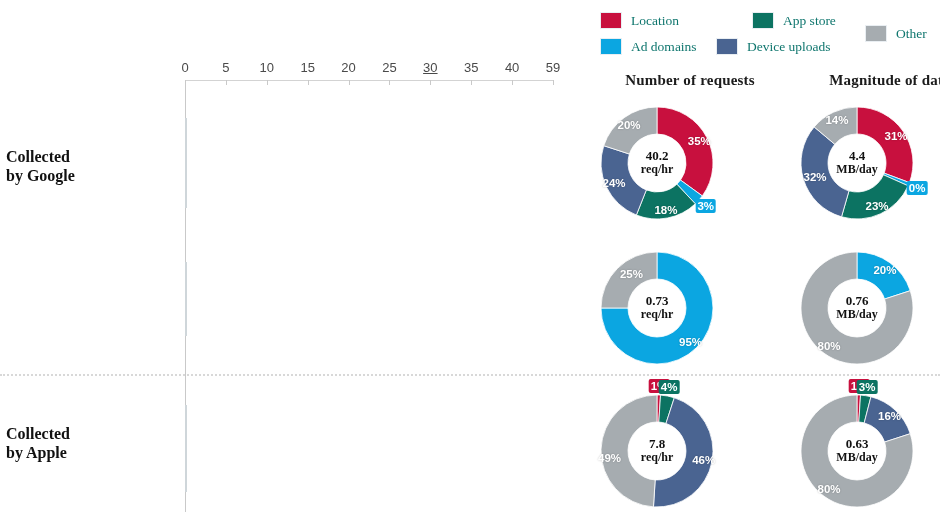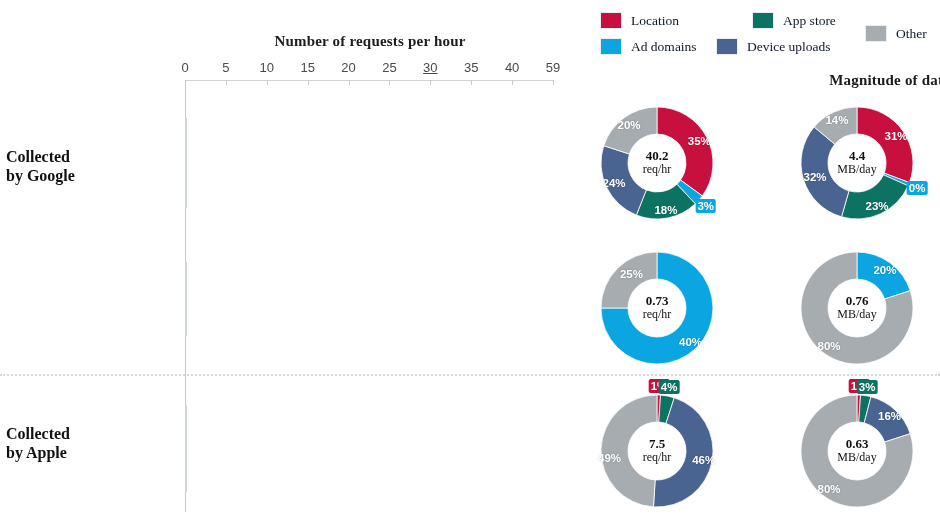--- a/index.html
+++ b/index.html
@@ -57,58 +57,57 @@
   }
 
   
   .legend{position:absolute;left:600px;top:12px;width:336px;height:46px;}
   .legend-item{position:absolute;display:flex;align-items:center;}
   .legend-swatch{
     width:22px;height:17px;display:inline-block;
     border:1px solid #e9eef2;box-sizing:border-box;
   }
   .legend-label{
-    margin-left:9px;font-size:13.5px;color:#0f172a;white-space:nowrap;
+    margin-left:9px;font-size:13.5px;color:#0f766e;white-space:nowrap;
   }
 
   
   .donut-col-head{
     position:absolute;top:72px;width:200px;text-align:center;
     font-size:15px;font-weight:bold;color:#1c1c1c;letter-spacing:.2px;
   }
 
   
   .donut-wrap{position:absolute;width:118px;height:118px;}
   .donut-svg{display:block;width:118px;height:118px;}
   .donut-center{
     position:absolute;left:0;top:0;width:118px;height:118px;
     display:flex;flex-direction:column;align-items:center;justify-content:center;
     pointer-events:none;
   }
   .donut-center-val{font-size:13px;font-weight:bold;color:#111;line-height:1.1;}
-  .donut-center-unit{font-size:12px;font-weight:normal;color:#111;line-height:1.15;}
+  .donut-center-unit{font-size:12px;font-weight:bold;color:#111;line-height:1.15;}
 
   .slice-label{
     position:absolute;font-size:11.5px;font-weight:bold;
     font-family:"Liberation Sans", sans-serif;
     color:#ffffff;transform:translate(-50%,-50%);
     white-space:nowrap;text-shadow:0 0 2px rgba(0,0,0,.25);
   }
   .slice-label.outside{
     color:#ffffff;padding:1px 2px;border-radius:2px;text-shadow:none;
   }
 </style>
 </head>
 <body>
 
 <div class="root">
 
   <div class="bar-panel">
 
-    <div class="bar-title">Number of requests per hour</div>
 
     <div class="axis-ticks" id="axis-ticks">
         <div class="axis-tick-label" style="left: 0px;">0</div>
         <div class="axis-tick-label" style="left: 40.8889px;">5</div>
         <div class="axis-tick-label" style="left: 81.7778px;">10</div>
         <div class="axis-tick-label" style="left: 122.667px;">15</div>
         <div class="axis-tick-label" style="left: 163.556px;">20</div>
         <div class="axis-tick-label" style="left: 204.444px;">25</div>
         <div class="axis-tick-label" style="left: 245.333px; text-decoration: underline;">30</div>
         <div class="axis-tick-label" style="left: 286.222px;">35</div>
@@ -172,20 +171,21 @@
       <div class="legend-item" style="left: 0px; top: 26px;">
         <span class="legend-swatch" style="background: rgb(11, 166, 225);"></span>
         <span class="legend-label">Ad domains</span>
       </div>
       <div class="legend-item" style="left: 116px; top: 26px;">
         <span class="legend-swatch" style="background: rgb(74, 100, 145);"></span>
         <span class="legend-label">Device uploads</span>
       </div>
     </div>
 
+  <div class="donut-col-head" style="left:590px;">Number of requests</div>
   <div class="donut-col-head" style="left:790px;">Magnitude of data</div>
 
   <div id="donuts">
       <div class="donut-wrap" style="left: 598px; top: 104px;">
         <svg class="donut-svg" viewBox="0 0 118 118">
           <path d="M 59 3 A 56 56 0 0 1 104.30495168499706 91.91597412837848 L 82.46149283687348 76.04577231648172 A 29 29 0 0 0 59 30 Z" fill="#C8103E" stroke="#ffffff" stroke-width="0.8"></path>
           <path d="M 104.30495168499706 91.91597412837848 A 56 56 0 0 1 97.33463793200656 99.82224313559905 L 78.85186607193197 80.14009019522094 A 29 29 0 0 0 82.46149283687348 76.04577231648172 Z" fill="#0BA6E1" stroke="#ffffff" stroke-width="0.8"></path>
           <path d="M 97.33463793200656 99.82224313559905 A 56 56 0 0 1 38.385025049658026 111.06748320974208 L 48.324387972144336 85.9635180907593 A 29 29 0 0 0 78.85186607193197 80.14009019522094 Z" fill="#0C7362" stroke="#ffffff" stroke-width="0.8"></path>
           <path d="M 38.385025049658026 111.06748320974208 A 56 56 0 0 1 5.740835087471403 41.69504831500293 L 31.419361027440548 50.03850716312652 A 29 29 0 0 0 48.324387972144336 85.9635180907593 Z" fill="#4A6491" stroke="#ffffff" stroke-width="0.8"></path>
           <path d="M 5.740835087471403 41.69504831500293 A 56 56 0 0 1 58.99999999999999 3 L 58.99999999999999 30 A 29 29 0 0 0 31.419361027440548 50.03850716312652 Z" fill="#A6ACB0" stroke="#ffffff" stroke-width="0.8"></path>
@@ -216,21 +216,21 @@
         <div class="donut-center">
           <div class="donut-center-val">4.4</div>
           <div class="donut-center-unit">MB/day</div>
         </div>
       </div>
       <div class="donut-wrap" style="left: 598px; top: 249px;">
         <svg class="donut-svg" viewBox="0 0 118 118">
           <path d="M 59 3 A 56 56 0 1 1 3 59.00000000000001 L 30 59 A 29 29 0 1 0 59 30 Z" fill="#0BA6E1" stroke="#ffffff" stroke-width="0.8"></path>
           <path d="M 3 59.00000000000001 A 56 56 0 0 1 58.99999999999999 3 L 58.99999999999999 30 A 29 29 0 0 0 30 59 Z" fill="#A6ACB0" stroke="#ffffff" stroke-width="0.8"></path>
         </svg>
-        <div class="slice-label" style="left: 92.5876px; top: 92.5876px;">40%</div>
+        <div class="slice-label" style="left: 92.5876px; top: 92.5876px;">95%</div>
         <div class="slice-label" style="left: 25.4124px; top: 25.4124px; margin-left: 8px;">25%</div>
         <div class="donut-center">
           <div class="donut-center-val">0.73</div>
           <div class="donut-center-unit">req/hr</div>
         </div>
       </div>
       <div class="donut-wrap" style="left: 798px; top: 249px;">
         <svg class="donut-svg" viewBox="0 0 118 118">
           <path d="M 59 3 A 56 56 0 0 1 112.2591649125286 41.69504831500295 L 86.58063897255946 50.038507163126525 A 29 29 0 0 0 59 30 Z" fill="#0BA6E1" stroke="#ffffff" stroke-width="0.8"></path>
           <path d="M 112.2591649125286 41.69504831500295 A 56 56 0 1 1 58.99999999999999 3 L 58.99999999999999 30 A 29 29 0 1 0 86.58063897255946 50.038507163126525 Z" fill="#A6ACB0" stroke="#ffffff" stroke-width="0.8"></path>
@@ -247,21 +247,21 @@
           <path d="M 59 3 A 56 56 0 0 1 62.516269093641554 3.1105032080167945 L 60.82092506635009 30.057224875580125 A 29 29 0 0 0 59 30 Z" fill="#C8103E" stroke="#ffffff" stroke-width="0.8"></path>
           <path d="M 62.516269093641554 3.1105032080167945 A 56 56 0 0 1 76.30495168499706 5.740835087471403 L 67.96149283687348 31.419361027440548 A 29 29 0 0 0 60.82092506635009 30.057224875580125 Z" fill="#0C7362" stroke="#ffffff" stroke-width="0.8"></path>
           <path d="M 76.30495168499706 5.740835087471403 A 56 56 0 0 1 55.48373090635846 114.8894967919832 L 57.179074933649915 87.94277512441988 A 29 29 0 0 0 67.96149283687348 31.419361027440548 Z" fill="#4A6491" stroke="#ffffff" stroke-width="0.8"></path>
           <path d="M 55.48373090635846 114.8894967919832 A 56 56 0 0 1 58.99999999999999 3 L 58.99999999999999 30 A 29 29 0 0 0 57.179074933649915 87.94277512441988 Z" fill="#A6ACB0" stroke="#ffffff" stroke-width="0.8"></path>
         </svg>
         <div class="slice-label outside" style="left: 61.0417px; top: -5.96793px; background: rgb(200, 16, 62);">1%</div>
         <div class="slice-label outside" style="left: 71.1798px; top: -4.84867px; background: rgb(12, 115, 98);">4%</div>
         <div class="slice-label" style="left: 105.659px; top: 67.9006px;">46%</div>
         <div class="slice-label" style="left: 11.5234px; top: 57.508px; margin-top: 8px;">49%</div>
         <div class="donut-center">
-          <div class="donut-center-val">7.5</div>
+          <div class="donut-center-val">7.8</div>
           <div class="donut-center-unit">req/hr</div>
         </div>
       </div>
       <div class="donut-wrap" style="left: 798px; top: 392px;">
         <svg class="donut-svg" viewBox="0 0 118 118">
           <path d="M 59 3 A 56 56 0 0 1 62.516269093641554 3.1105032080167945 L 60.82092506635009 30.057224875580125 A 29 29 0 0 0 59 30 Z" fill="#C8103E" stroke="#ffffff" stroke-width="0.8"></path>
           <path d="M 62.516269093641554 3.1105032080167945 A 56 56 0 0 1 72.92663368123188 4.75934297679666 L 66.21200672778079 30.9110883272697 A 29 29 0 0 0 60.82092506635009 30.057224875580125 Z" fill="#0C7362" stroke="#ffffff" stroke-width="0.8"></path>
           <path d="M 72.92663368123188 4.75934297679666 A 56 56 0 0 1 112.2591649125286 41.69504831500295 L 86.58063897255946 50.038507163126525 A 29 29 0 0 0 66.21200672778079 30.9110883272697 Z" fill="#4A6491" stroke="#ffffff" stroke-width="0.8"></path>
           <path d="M 112.2591649125286 41.69504831500295 A 56 56 0 1 1 58.99999999999999 3 L 58.99999999999999 30 A 29 29 0 1 0 86.58063897255946 50.038507163126525 Z" fill="#A6ACB0" stroke="#ffffff" stroke-width="0.8"></path>
         </svg>

